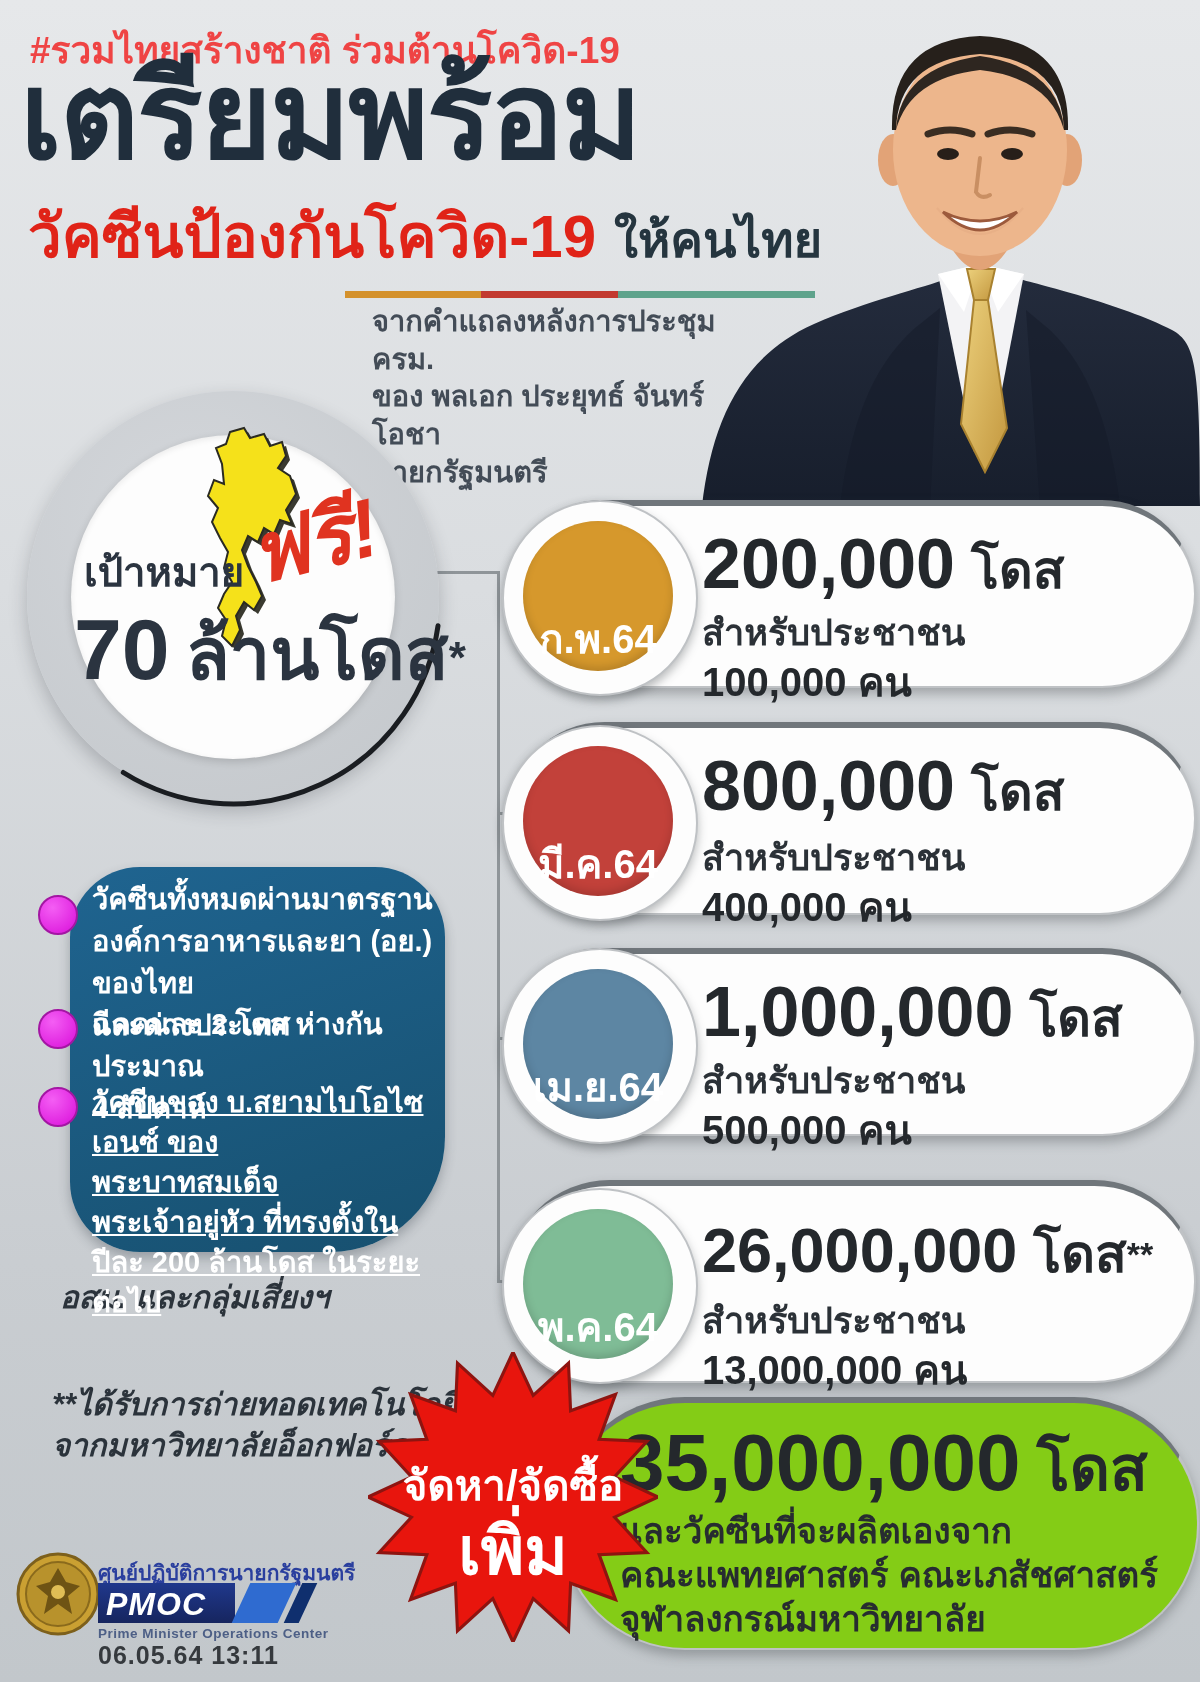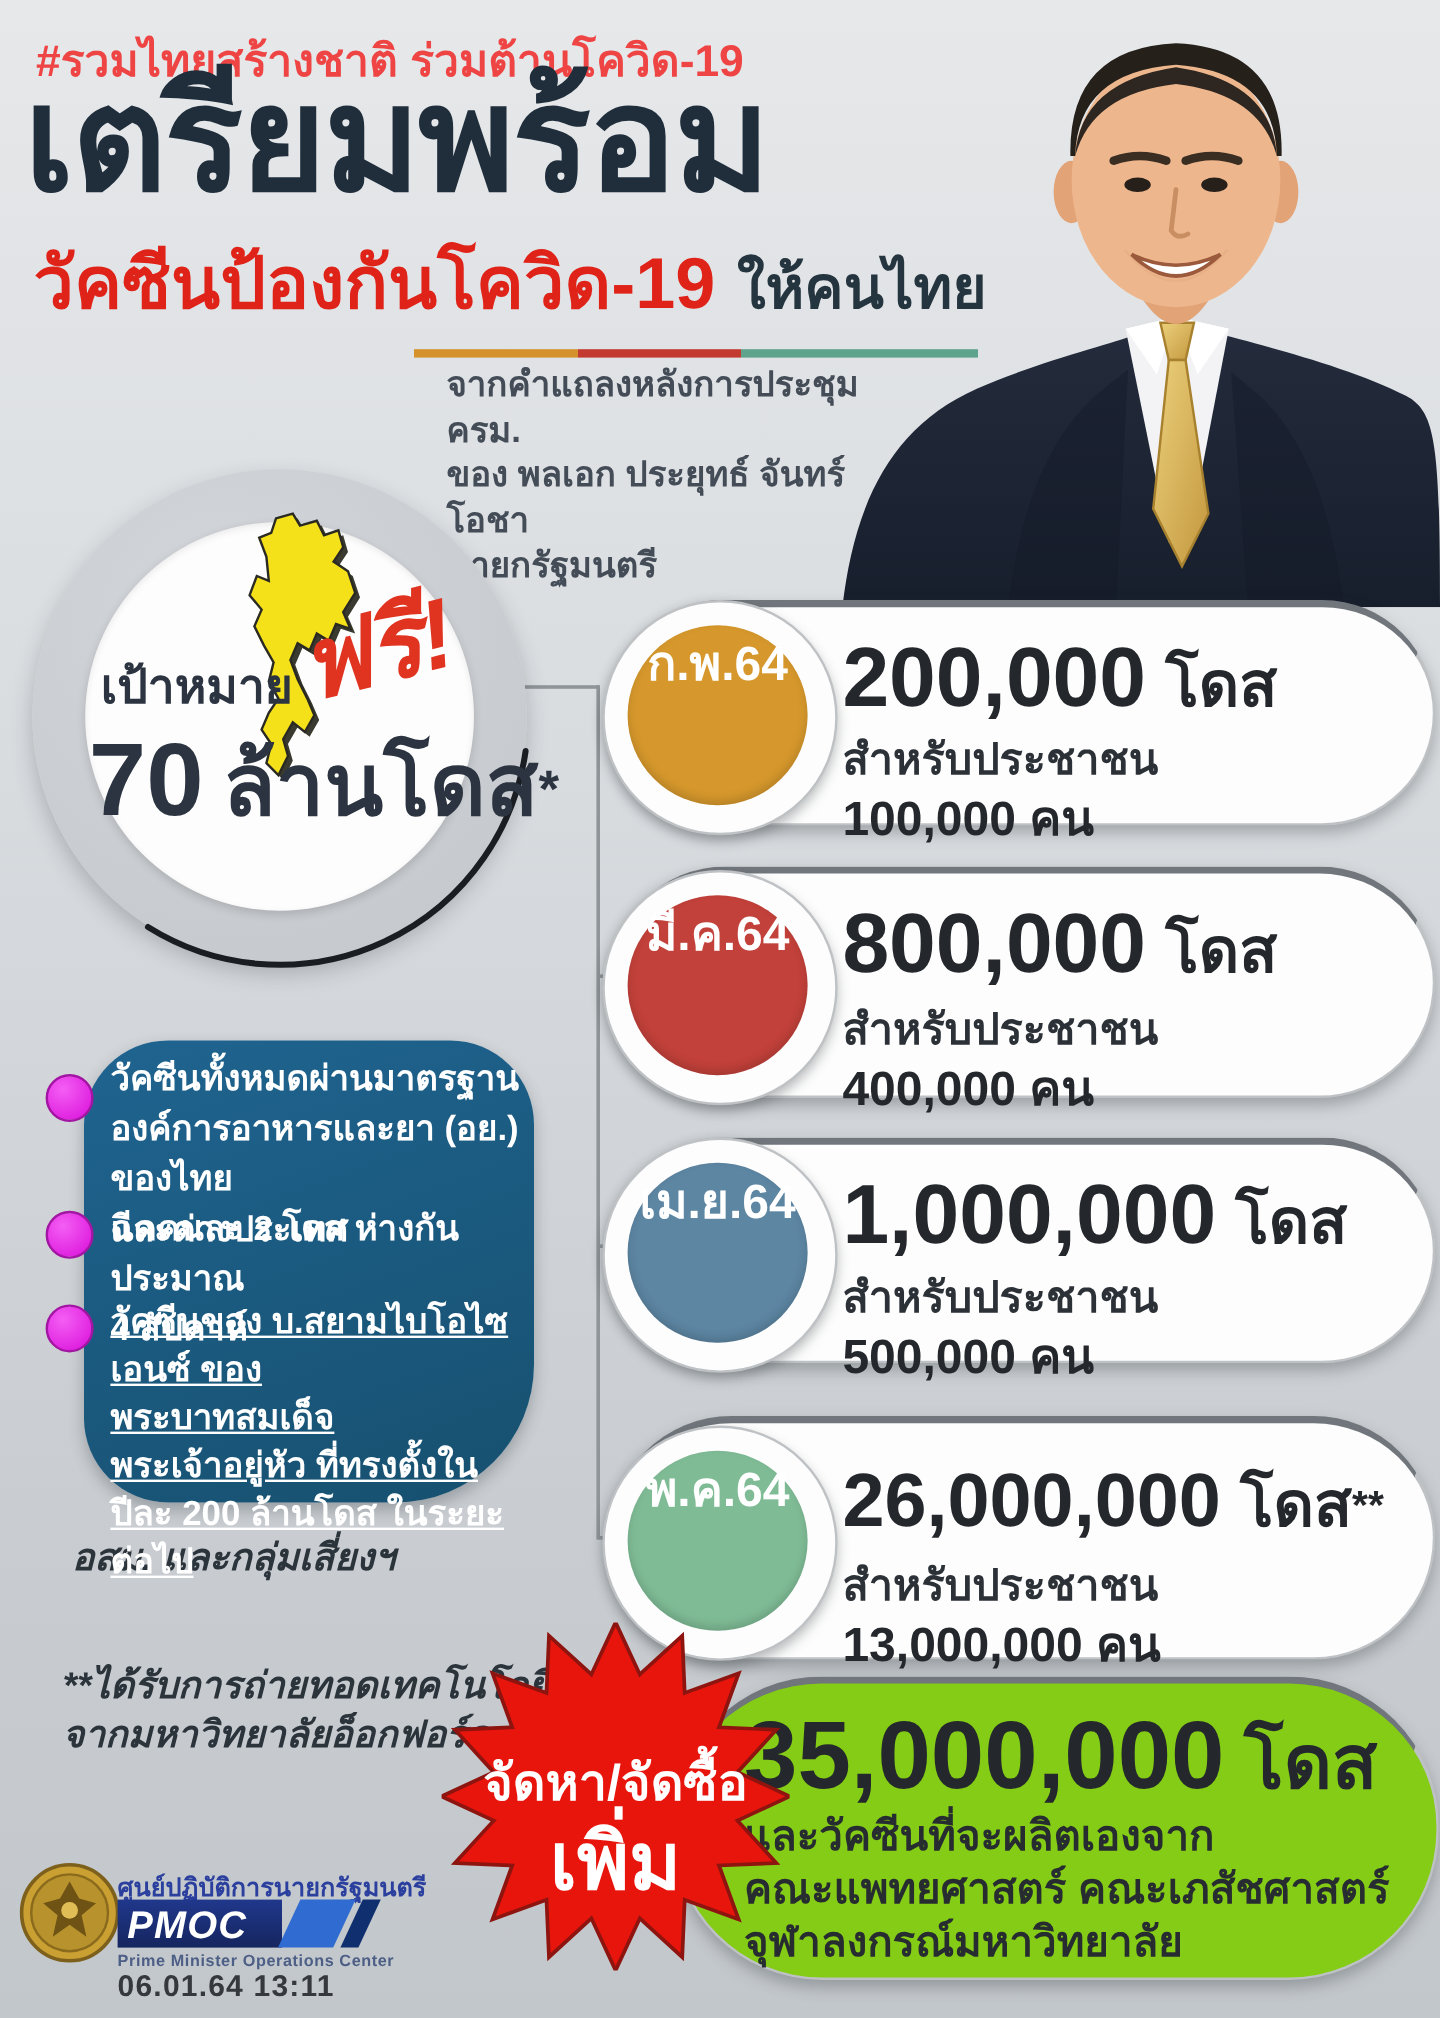--- a/index.html
+++ b/index.html
@@ -36,21 +36,21 @@
   .goal-numline .unit{font-size:72px;font-weight:700;margin-left:16px;}
   .goal-numline sup{font-size:44px;font-weight:700;vertical-align:super;}
   
   .conn{background:#8f9599;z-index:2;}
   
   .row{left:508px;width:684px;background:#fdfdfd;border:2px solid #bfc2c5;border-top:6px solid #70767b;
     border-radius:110px;box-shadow:0 6px 12px rgba(60,65,70,.35);z-index:4;}
   .w-circle{position:absolute;left:-8px;top:calc(50% - 96px);width:192px;height:192px;border-radius:50%;
     background:#fdfdfd;border:2px solid #bfc2c5;box-shadow:0 5px 10px rgba(60,65,70,.35);}
   .m-circle{position:absolute;left:13px;top:calc(50% - 75px);width:150px;height:150px;border-radius:50%;
-    display:flex;align-items:flex-start;justify-content:center;box-shadow:inset 0 -4px 8px rgba(0,0,0,.15);}
+    display:flex;align-items:flex-end;justify-content:center;box-shadow:inset 0 -4px 8px rgba(0,0,0,.15);}
   .m-circle span{font-size:40px;font-weight:700;color:#fff;}
   .dose-line{position:absolute;left:192px;top:18px;white-space:nowrap;color:#24282c;}
   .dose-line .num{font-size:70px;font-weight:700;}
   .dose-line .unit{font-size:52px;font-weight:600;margin-left:16px;}
   .dose-line sup{font-size:34px;font-weight:700;}
   .row4 .dose-line{top:26px;}
   .row4 .dose-line .num{font-size:63px;}
   .audience{position:absolute;left:192px;top:calc(50% + 8px);font-size:36px;font-weight:600;color:#2b3137;}
   .people{position:absolute;left:192px;top:calc(50% + 54px);font-size:40px;font-weight:700;color:#24282c;}
   
@@ -253,13 +253,13 @@
 </svg>
 <div class="abs org-thai">ศูนย์ปฏิบัติการนายกรัฐมนตรี</div>
 <div class="abs pmoc-banner">
   <div class="pmoc-bar">
       <span>PMOC</span>
     </div>
   <div class="pmoc-stripe1"></div>
   <div class="pmoc-stripe2"></div>
 </div>
 <div class="abs org-en">Prime Minister Operations Center</div>
-<div class="abs timestamp">06.01.64 13:11</div>
+<div class="abs timestamp">06.05.64 13:11</div>
 
 </body></html>

